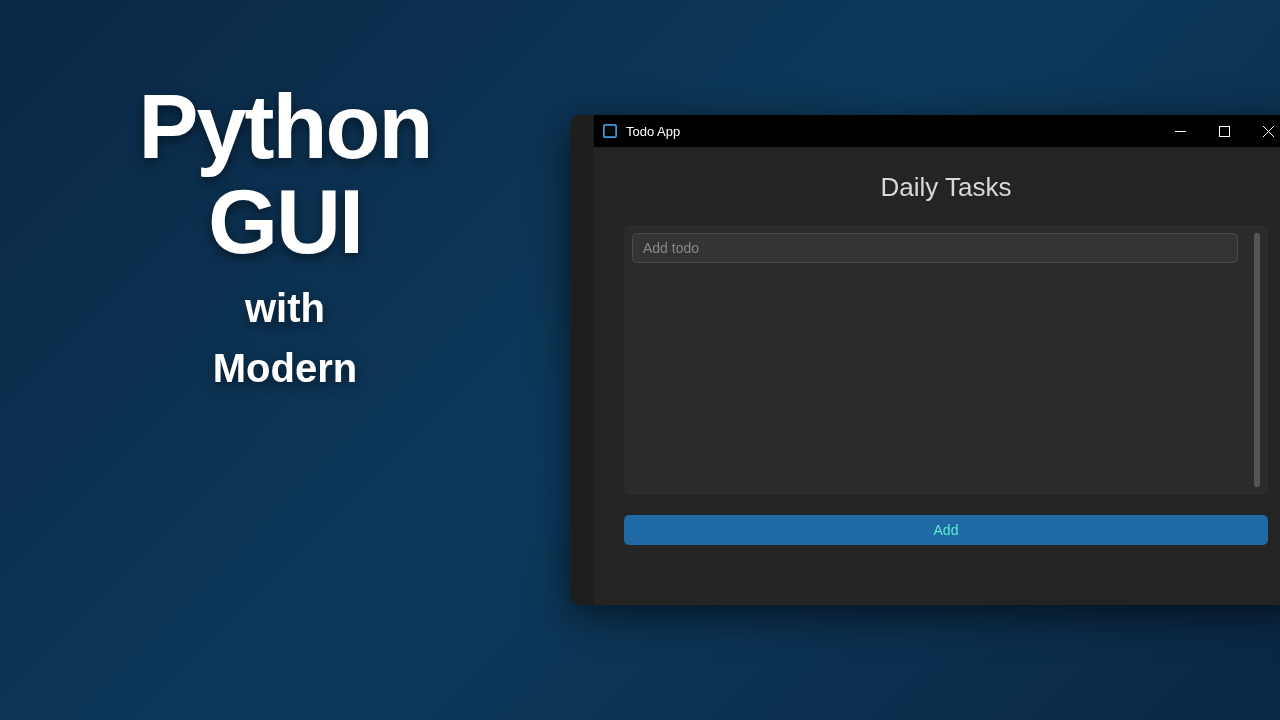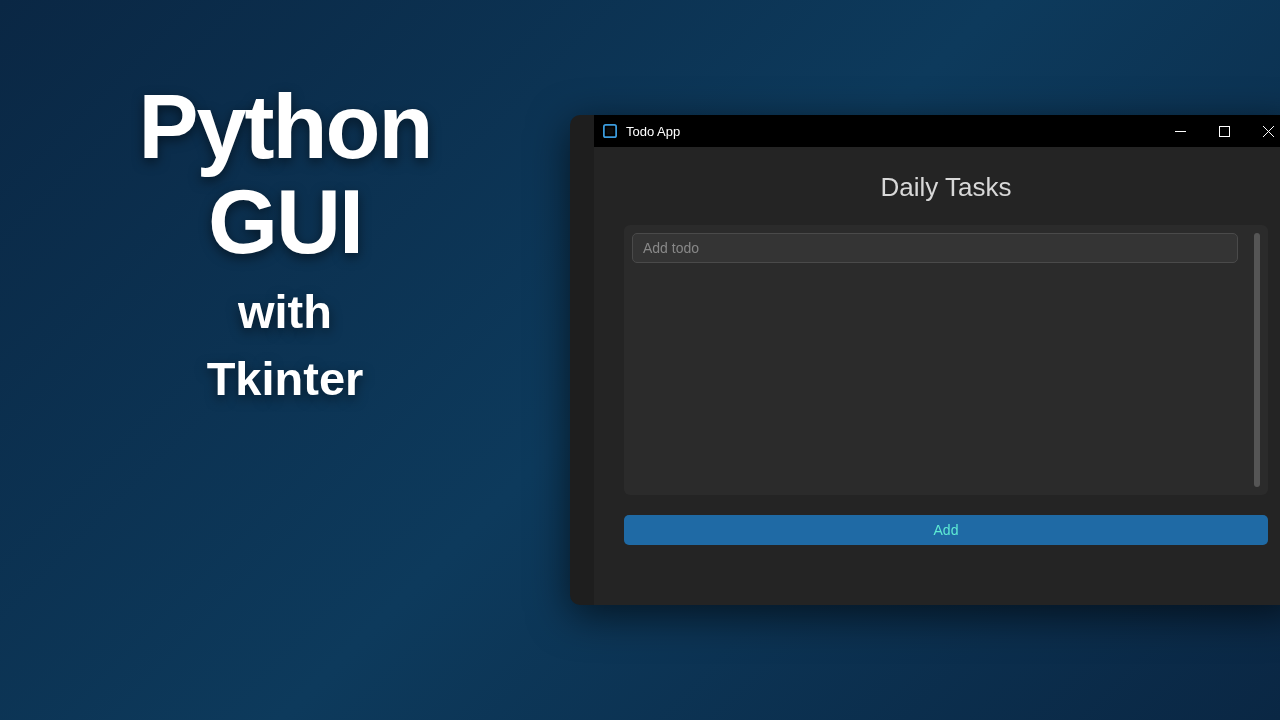--- a/index.html
+++ b/index.html
@@ -30,21 +30,21 @@
       text-shadow: 0 4px 12px rgba(0,0,0,0.5);
       width: 420px;
     }
     
     .thumbnail-text .line-lg {
       font-size: 90px;
       letter-spacing: -2px;
     }
     
     .thumbnail-text .line-md {
-      font-size: 47px;
+      font-size: 40px;
       font-weight: 700;
       margin-top: 18px;
     }
     
     .app-window {
       position: absolute;
       left: 570px;
       top: 115px;
       width: 728px;
       height: 490px;
@@ -172,21 +172,21 @@
       cursor: pointer;
     }
   </style>
 </head>
 <body>
 
 <div class="thumbnail-text">
   <div class="line-lg">Python</div>
   <div class="line-lg">GUI</div>
   <div class="line-md">with</div>
-  <div class="line-md">Tkinter</div>
+  <div class="line-md">Modern</div>
 </div>
 
 <div class="app-window">
   <div class="titlebar">
     <span class="titlebar-icon">
       <svg viewBox="0 0 16 16">
         <rect x="1" y="1" width="14" height="14" rx="2" fill="none" stroke="#3b9bdc" stroke-width="2"></rect>
         <rect x="4" y="4" width="8" height="8" fill="#0a0a0a"></rect>
       </svg>
     </span>

